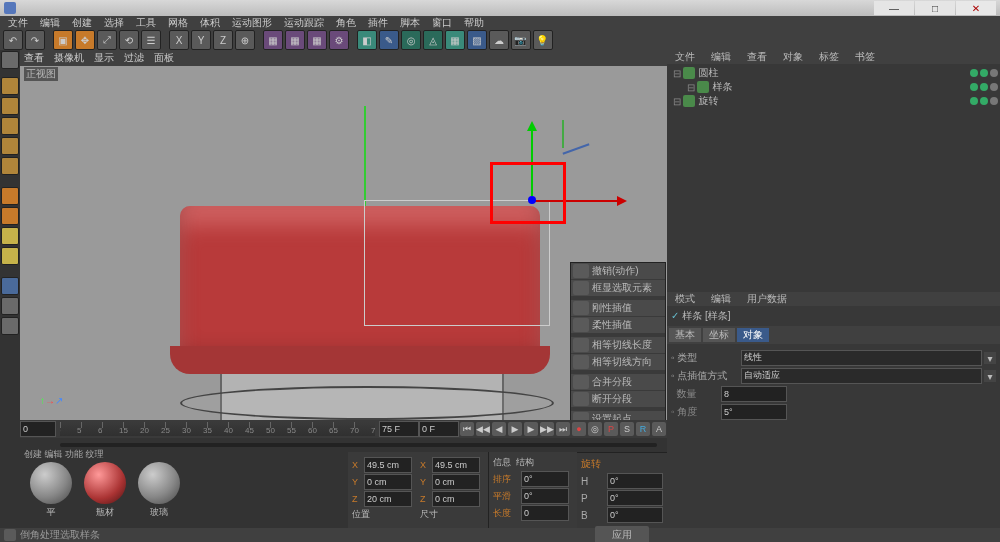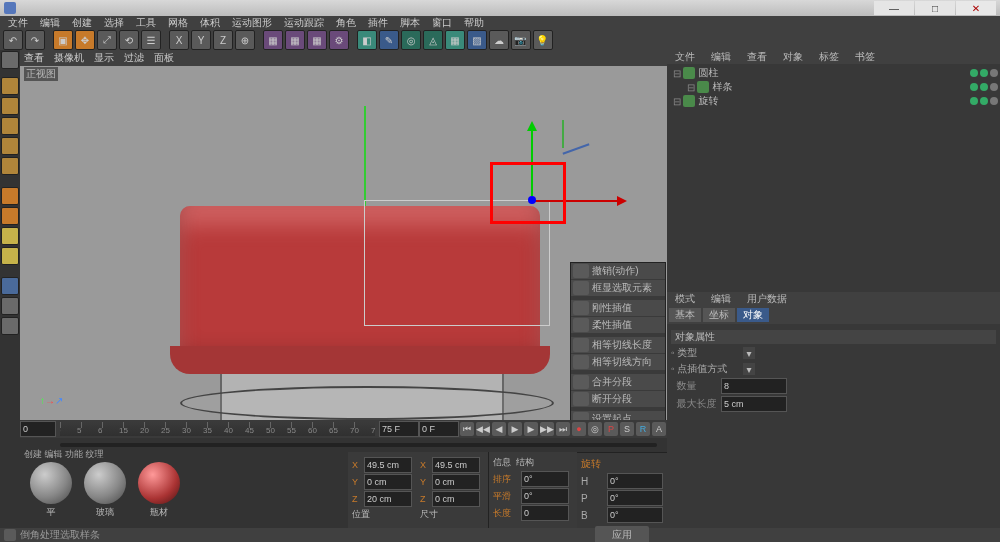--- a/index.html
+++ b/index.html
@@ -326,22 +326,22 @@
       <span style="width:30px"></span>
         <div class="track"></div>
     </div>
 
     <div class="btm">
       <div class="mats">
         <div style="position:absolute;margin-top:-72px;font-size:9px;color:#aaa;display:flex;gap:8px">
           <span>创建  编辑  功能  纹理</span>
         </div>
         <div class="mat"><div class="ball g"></div><span>平</span></div>
+        <div class="mat"><div class="ball r"></div><span>瓶材</span></div>
         <div class="mat"><div class="ball g"></div><span>玻璃</span></div>
-        <div class="mat"><div class="ball r"></div><span>瓶材</span></div>
       </div>
       <div style="flex:1"></div>
       <div class="coords" style="display:flex">
         <div>
           <div class="crow">
               <span>X</span>
               <input value="49.5 cm" style="">
             </div>
           <div class="crow">
               <span>Y</span>
@@ -444,42 +444,44 @@
           </span>
         </div>
       </div>
 
     <div class="attr">
       <div class="attr-tabs">
         <span>模式</span>
         <span>编辑</span>
         <span>用户数据</span>
       </div>
+      <div style="padding:3px 4px;font-size:10px"><span style="color:#6bc">✓</span> <span>样条 [样条]</span></div>
       <div class="attr-sub">
         <span>基本</span>
         <span>坐标</span>
         <span class="act">对象</span>
       </div>
       <div class="attr-body">
-        <div class="sec-hd">对象属性</div>
         <div class="arow">
             <span class="lbl">◦ <span>类型</span></span>
+            <div class="sel-f">线性</div>
             <span class="arrow-dn">▾</span>
           </div>
         <div class="arow">
             <span class="lbl">◦ <span>点插值方式</span></span>
+            <div class="sel-f">自动适应</div>
             <span class="arrow-dn">▾</span>
           </div>
         <div class="arow">
             <span class="lbl2">&nbsp;&nbsp;<span>数量</span></span>
             <input type="text" value="8" style="">
           </div>
         <div class="arow">
-            <span class="lbl2">&nbsp;&nbsp;<span>最大长度</span></span>
-            <input type="text" value="5 cm" style="">
+            <span class="lbl2">◦ <span>角度</span></span>
+            <input type="text" value="5°" style="">
           </div>
       </div>
     </div>
   </div>
 </div>
 
 <div class="status">
   <span class="sic"></span>
   <span>倒角处理选取样条</span>
 </div>

